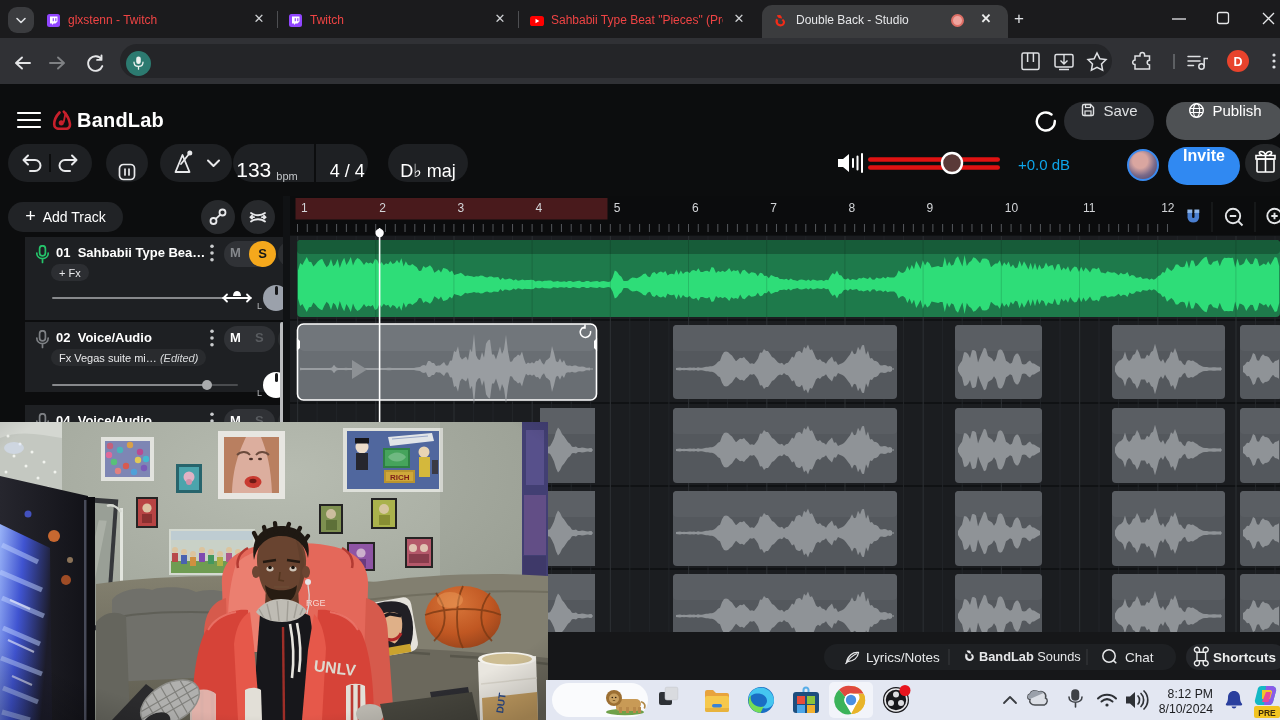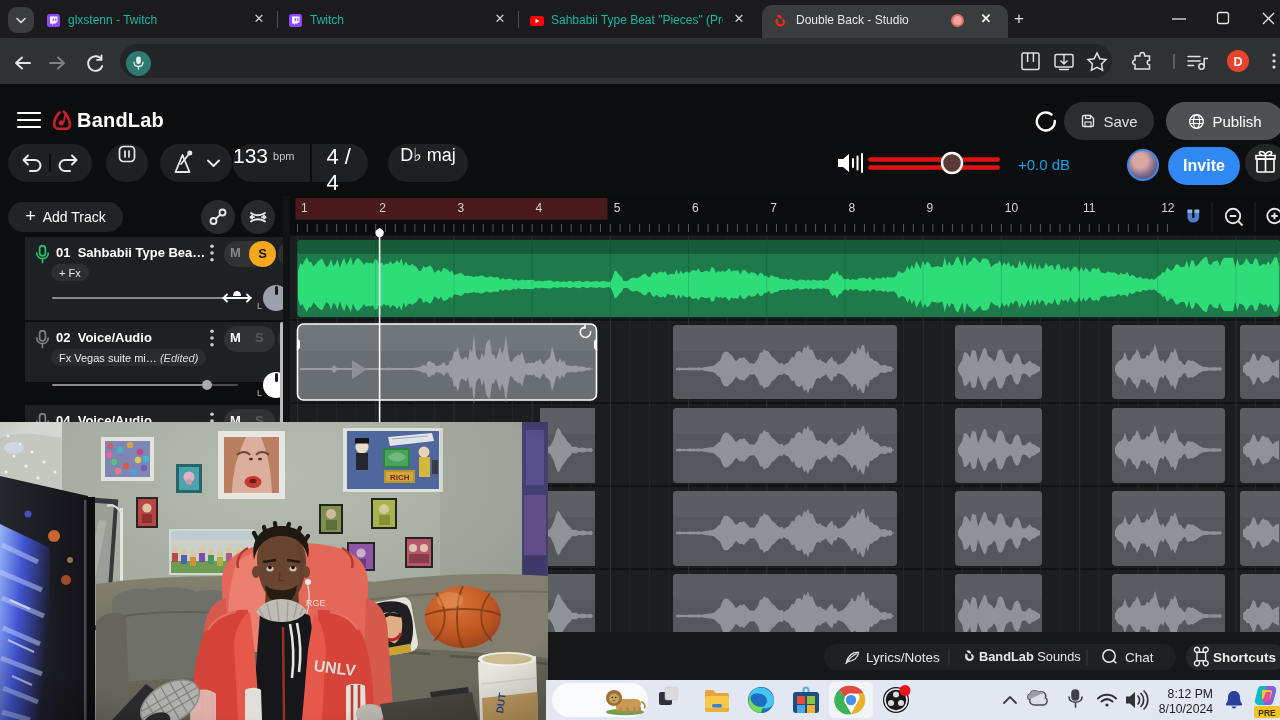--- a/index.html
+++ b/index.html
@@ -1,29 +1,29 @@
 <!DOCTYPE html>
 <html><head><meta charset="utf-8"><style>
 *{margin:0;padding:0;box-sizing:border-box;font-family:"Liberation Sans",sans-serif;}
 html,body{width:1280px;height:720px;overflow:hidden;background:#000;}
 .abs{position:absolute;}
 #page{position:relative;width:1280px;height:720px;}
 
 #tabstrip{position:absolute;left:0;top:0;width:1280px;height:38px;background:#1b1b1d;}
-.tabtxt{position:absolute;top:13px;font-size:12px;color:#14b8a6;white-space:nowrap;overflow:hidden;}
+.tabtxt{position:absolute;top:13px;font-size:12px;color:#ef4444;white-space:nowrap;overflow:hidden;}
 .tabx{position:absolute;top:11px;width:16px;height:16px;color:#cfd1d4;font-size:13px;line-height:16px;text-align:center;}
 .tabsep{position:absolute;top:11px;width:1px;height:17px;background:#4e4f52;}
 #activetab{position:absolute;left:762px;top:5px;width:246px;height:33px;background:#3b3c3e;border-radius:10px 10px 0 0;}
 
 #addrbar{position:absolute;left:0;top:38px;width:1280px;height:46px;background:#303135;}
 #urlpill{position:absolute;left:120px;top:5.5px;width:992px;height:34px;background:#242528;border-radius:17px;}
 
 #studio{position:absolute;left:0;top:84px;width:1280px;height:596px;background:#0c0d0e;}
-.pill{position:absolute;top:60px;height:38px;background:#1e2023;border-radius:19px;display:flex;align-items:flex-start;justify-content:center;color:#f2f3f4;}
-.hbtn{position:absolute;height:38px;border-radius:19px;display:flex;align-items:center;justify-content:center;gap:7px;font-size:15px;}
+.pill{position:absolute;top:60px;height:38px;background:#1e2023;border-radius:19px;display:flex;align-items:flex-end;justify-content:center;color:#f2f3f4;}
+.hbtn{position:absolute;height:38px;border-radius:19px;display:flex;align-items:flex-start;justify-content:center;gap:7px;font-size:15px;}
 .trk{position:absolute;left:0;width:283px;background:#1e2023;margin-left:25px;}
 .trkname{position:absolute;left:31px;top:8px;font-size:13px;font-weight:bold;color:#fff;white-space:nowrap;}
 .ms{position:absolute;left:199px;top:4px;width:51px;height:26px;background:#303236;border-radius:13px;}
 .msM{position:absolute;left:6px;top:4px;font-size:13px;font-weight:bold;}
 .msS{position:absolute;left:31px;top:4px;font-size:13px;font-weight:bold;}
 .chev{position:absolute;left:253px;top:4px;width:26px;height:26px;background:#2c2e31;border-radius:13px;}
 .fxpill{position:absolute;left:26px;top:27px;height:17px;background:#2c2e32;border-radius:9px;color:#e8e9eb;font-size:11px;display:flex;align-items:center;padding:0 8px;}
 .vline{position:absolute;left:27px;height:2px;background:#87898c;border-radius:1px;}
 .vlineR{position:absolute;height:2px;background:#4a4c4f;border-radius:1px;}
 .panL{position:absolute;font-size:9px;color:#b6b8ba;}
@@ -161,21 +161,21 @@
           <path d="M21 20 L29 10"></path>
           <circle cx="29.8" cy="9" r="1.6" fill="#e8e9eb"></circle>
         </g>
         <path d="M48 16.5 L53.5 22 L59 16.5" stroke="#e8e9eb" stroke-width="2" fill="none" stroke-linecap="round" stroke-linejoin="round"></path>
       </svg>
     </div>
     <div class="pill" style="left:233px;top:144px;width:135px;">
       <div style="font-size:21px;color:#fff;">133</div>
       <div style="font-size:11px;color:#c2c5c8;margin:6px 0 0 5px;">bpm</div>
       <div style="width:2px;height:38px;background:#0c0d0e;margin:0 14px 0 16px;"></div>
-      <div style="font-size:22px;color:#fff;">4 / 4</div>
+      <div style="font-size:18px;color:#fff;">4 / 4</div>
     </div>
     <div class="pill" style="left:388px;top:144px;width:80px;">
       <div style="font-size:18px;color:#fff;">D♭ maj</div>
     </div>
     <svg class="abs" style="left:830px;top:148px;" width="180" height="30" viewBox="0 0 180 30">
 <path d="M8 11 L13 11 L19 6 L19 24 L13 19 L8 19 Z" fill="#fff"></path>
 <path d="M23 11 L23 19 M27.5 8.5 L27.5 21.5 M32 6 L32 24" stroke="#fff" stroke-width="2" stroke-linecap="round"></path>
 <rect x="38" y="9.2" width="132" height="4.6" rx="2.3" fill="#e01212"></rect>
 <rect x="38" y="17.2" width="132" height="4.6" rx="2.3" fill="#e01212"></rect>
 <circle cx="122" cy="15" r="10" fill="#5a3a38" stroke="#fff" stroke-width="2.4"></circle>
@@ -231,21 +231,21 @@
         <path d="M16 3 C13 3 12 6 12 8 L20 8 C20 6 19 3 16 3 Z" fill="#fff"></path>
         <g stroke="#fff" stroke-width="1.8" fill="none" stroke-linecap="round" stroke-linejoin="round">
           <path d="M2 10 L30 10 M6 6.5 L2.5 10 L6 13.5 M26 6.5 L29.5 10 L26 13.5"></path>
         </g>
       </svg>
       <div class="abs" style="left:238px;top:48px;width:26px;height:26px;border-radius:50%;background:#9ba1ab;"></div>
       <div class="abs" style="left:250px;top:49px;width:3px;height:9px;background:#17181a;border-radius:1.5px;"></div>
       <div class="panL" style="left:232px;top:64px;">L</div>
       <div class="panL" style="left:266px;top:64px;">R</div>
     </div>
-    <div class="trk" style="top:322px;height:60px;">
+    <div class="trk" style="top:322px;height:70px;">
       <div class="abs" style="left:10px;top:8px;"><svg width="15" height="19" viewBox="0 0 15 19">
           <rect x="4.6" y="0.8" width="5.8" height="10" rx="2.9" fill="none" stroke="#7d8084" stroke-width="1.7"></rect>
           <path d="M1.8 8 C1.8 15.5 13.2 15.5 13.2 8 M7.5 13.8 L7.5 17.5" stroke="#7d8084" stroke-width="1.7" fill="none" stroke-linecap="round"></path>
         </svg></div>
       <div class="trkname"><span style="color:#fff;">02</span>&nbsp; Voice/Audio</div>
       <div class="abs" style="left:185px;top:7px;"><svg width="4" height="18" viewBox="0 0 4 18">
           <g fill="#caccce">
             <circle cx="2" cy="2.2" r="1.8"></circle>
             <circle cx="2" cy="9" r="1.8"></circle>
             <circle cx="2" cy="15.8" r="1.8"></circle>

